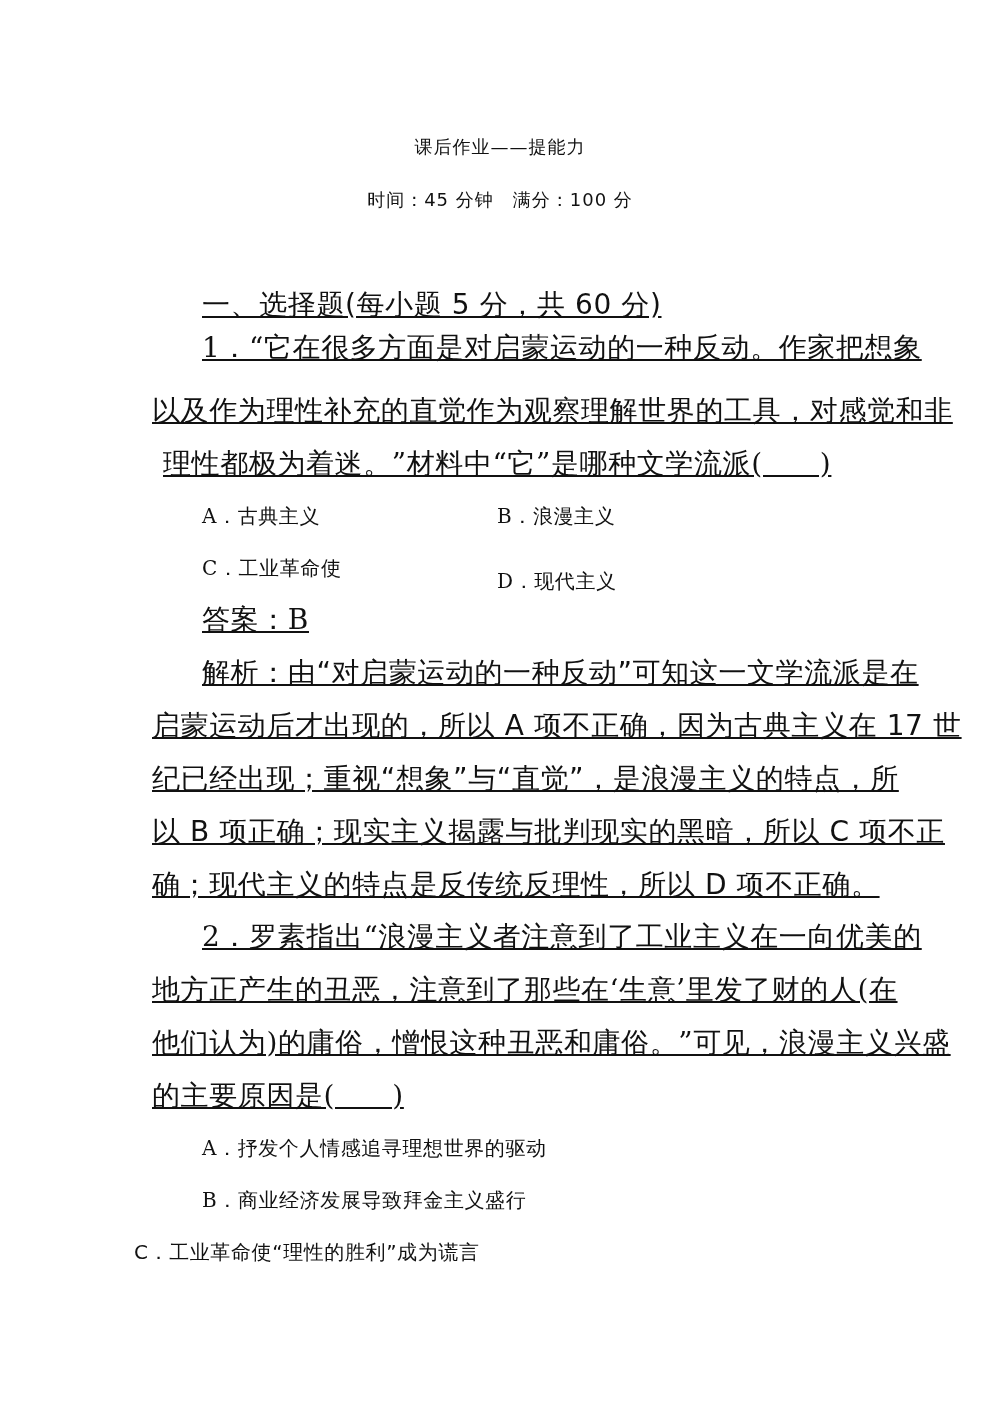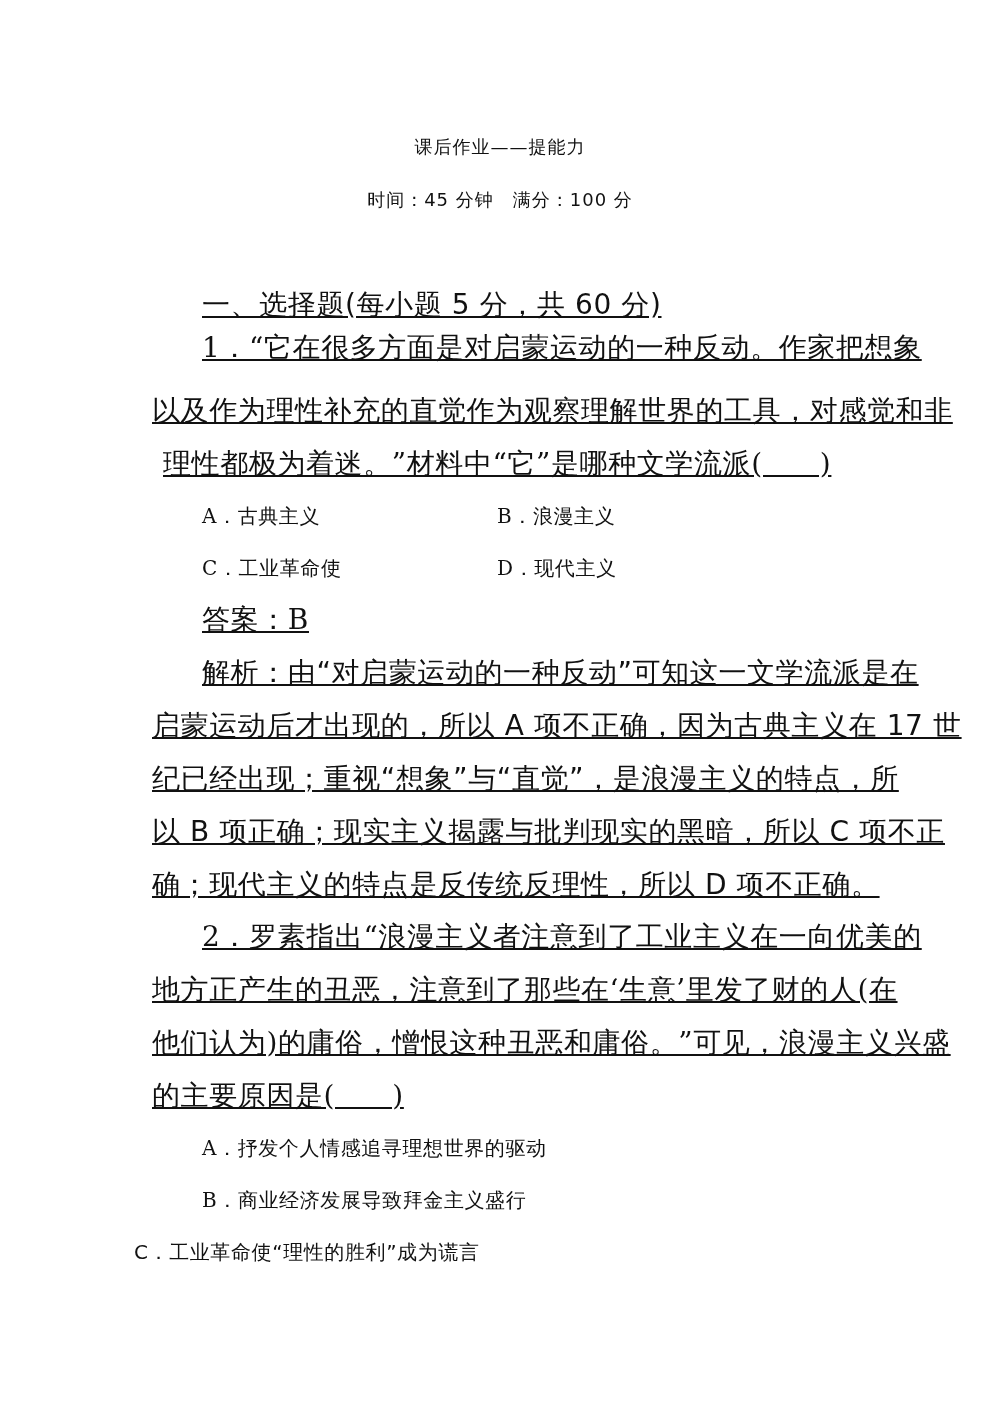--- a/index.html
+++ b/index.html
@@ -36,21 +36,21 @@
   <div class="line sans" style="left:202px; top:290px;">一、选择题(每小题 5 分，共 60 分)</div>
 
   <div>
     <div class="line justify" style="left:202px; top:333px; width:646px;">1．“它在很多方面是对启蒙运动的一种反动。作家把想象</div>
     <div class="line justify" style="left:152px; top:396px;">以及作为理性补充的直觉作为观察理解世界的工具，对感觉和非</div>
     <div class="line" style="left:152px; top:449px;margin-left:11px;">理性都极为着迷。”材料中“它”是哪种文学流派(　　)</div>
 
     <div class="opt" style="left:202px; top:501px;">A．古典主义</div>
     <div class="opt" style="left:497px; top:501px;">B．浪漫主义</div>
     <div class="opt" style="left:202px; top:553px;">C．工业革命使</div>
-    <div class="opt" style="left:497px; top:553px;">D．现代主义</div>
+    <div class="opt" style="left:497px; top:566px;">D．现代主义</div>
 
     <div class="line" style="left:202px; top:605px;">答案：B</div>
 
     <div class="line sans justify" style="left:202px; top:658px; width:646px;">解析：由“对启蒙运动的一种反动”可知这一文学流派是在</div>
     <div class="line sans justify" style="left:152px; top:711px;">启蒙运动后才出现的，所以 A 项不正确，因为古典主义在 17 世</div>
     <div class="line sans justify" style="left:152px; top:764px;">纪已经出现；重视“想象”与“直觉”，是浪漫主义的特点，所</div>
     <div class="line sans justify" style="left:152px; top:817px;">以 B 项正确；现实主义揭露与批判现实的黑暗，所以 C 项不正</div>
     <div class="line sans" style="left:152px; top:870px;">确；现代主义的特点是反传统反理性，所以 D 项不正确。</div>
   </div>
 

